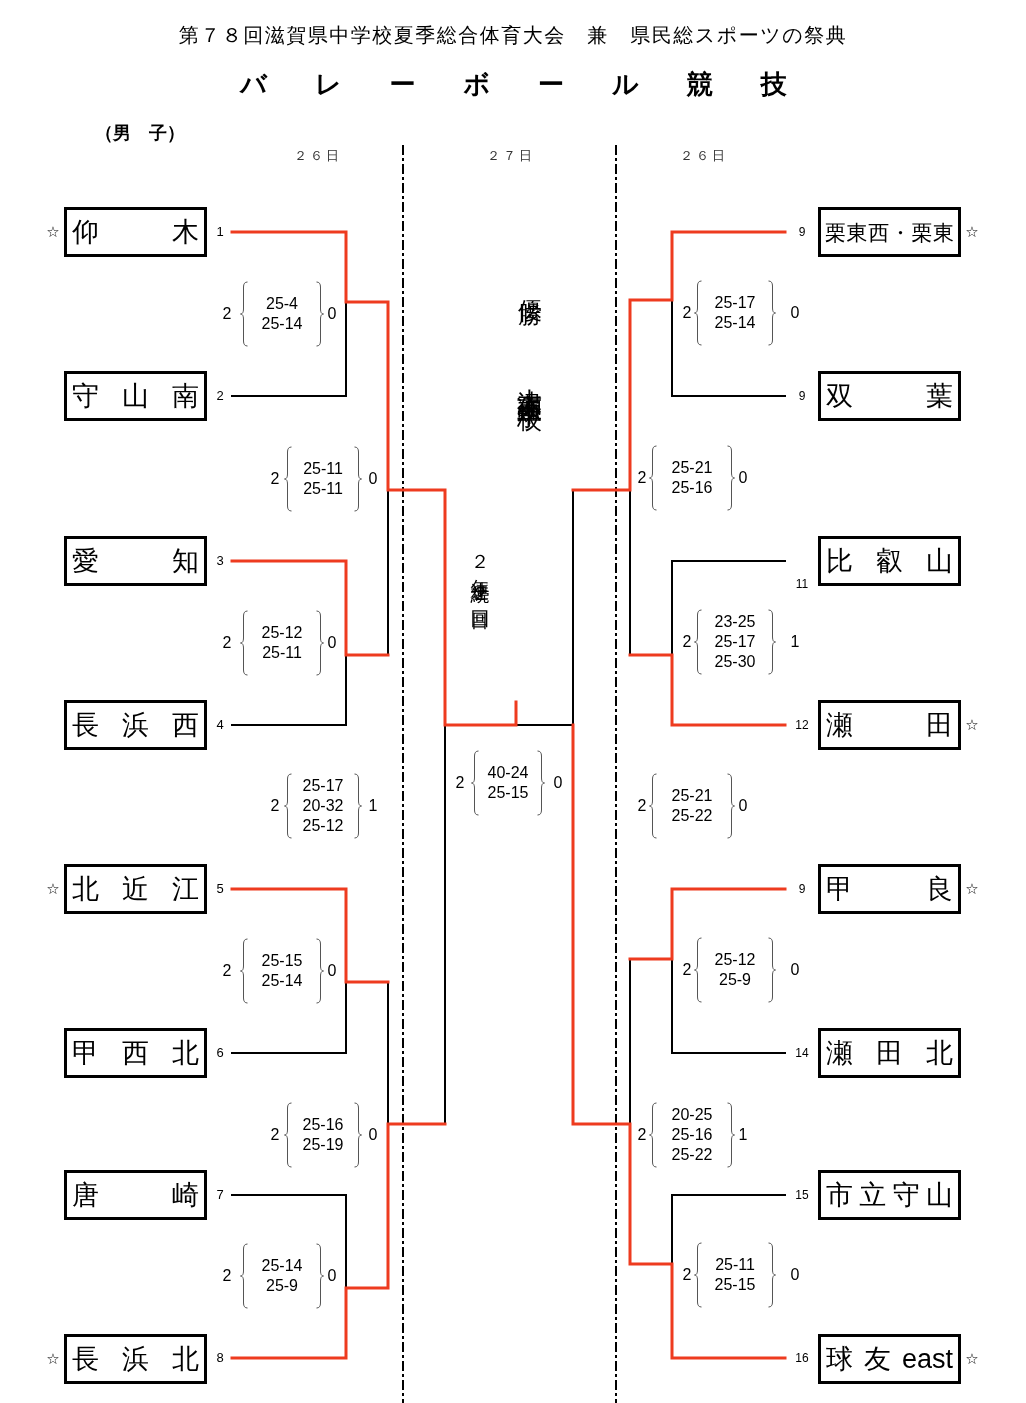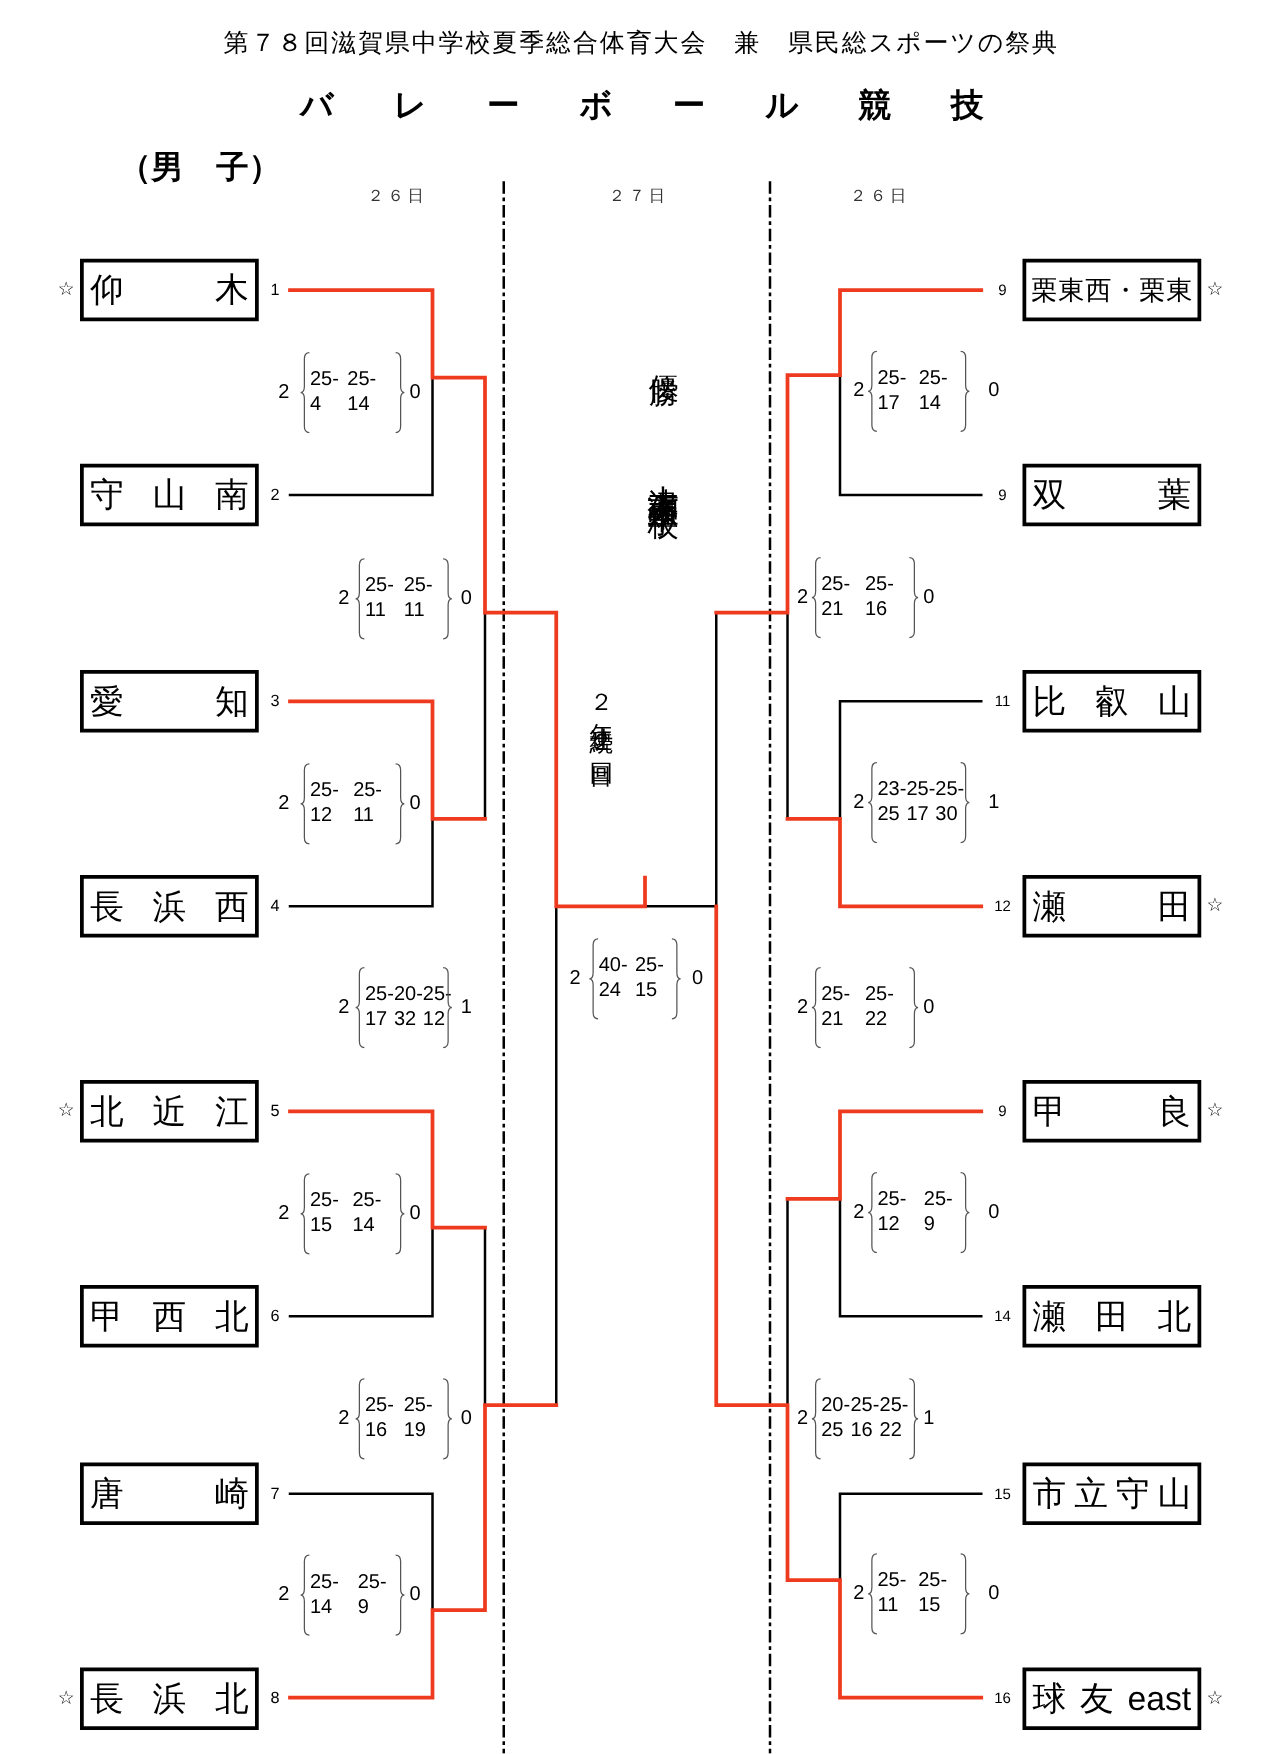--- a/index.html
+++ b/index.html
@@ -11,24 +11,24 @@
   }
   .abs { position: absolute; }
   .title {
     top: 22px; left: 0; width: 1026px; text-align: center;
     font-size: 20px; letter-spacing: 1.5px; line-height: 26px; font-family: Liberation Serif, serif;
   }
   .subtitle {
     top: 68px; left: 6px; width: 1026px; text-align: center;
     font-size: 26px; font-weight: bold; letter-spacing: 11px; line-height: 32px;
   }
-  .division { top: 119px; left: 95px; font-size: 26px; font-weight: bold; line-height: 28px; }
+  .division { top: 119px; left: 95px; font-size: 18px; font-weight: bold; line-height: 28px; }
   .date {
     top: 148px; width: 60px; text-align: center;
-    font-family: Liberation Sans, sans-serif;
+    font-family: Liberation Mono, monospace;
     font-size: 13px; letter-spacing: 3px; color: #333; line-height: 18px;
   }
   #lines { position: absolute; left: 0; top: 0; pointer-events: none; }
   #lines .b { fill: none; stroke: var(--line); stroke-width: 2; stroke-linecap: square; stroke-linejoin: miter; }
   #lines .w { fill: none; stroke: var(--win); stroke-width: 3; stroke-linecap: square; stroke-linejoin: miter; }
   #lines .dash { stroke: #000; stroke-width: 2; stroke-dasharray: 10 3 3 3; }
 
   .team {
     position: absolute; width: 143px; height: 50px; box-sizing: border-box;
     border: 3px solid #000; background: #fff;
@@ -44,21 +44,21 @@
   .seed { position: absolute; width: 16px; text-align: center; font-size: 13px; line-height: 18px; }
   .seed.left { left: 212px; }
   .seed.right { left: 794px; font-size: 12px; }
   .star { position: absolute; width: 16px; text-align: center; font-size: 15px; line-height: 20px; }
   .star.left { left: 45px; }
   .star.right { left: 964px; }
 
   .score { position: absolute; height: 66px; display: flex; align-items: center; }
   .score .n { width: 14px; text-align: center; font-size: 16px; line-height: 20px; }
   .score .br { width: 8px; height: 66px; flex: none; }
-  .score .sets { display: flex; flex-direction: row; align-items: center; font-size: 16px; line-height: 20px; }
+  .score .sets { display: flex; flex-direction: column; align-items: center; font-size: 16px; line-height: 20px; }
   .score .pre, .score .post { flex: none; height: 1px; }
   .lfr { left: 220px; } .lfr .pre { width: 6px; } .lfr .sets { width: 68px; } .lfr .post { width: 1px; }
   .lqf { left: 268px; } .lqf .pre { width: 2px; } .lqf .sets { width: 62px; } .lqf .post { width: 4px; }
   .fin { left: 453px; } .fin .pre { width: 4px; } .fin .sets { width: 58px; } .fin .post { width: 6px; }
   .rfr { left: 680px; } .rfr .pre { width: 0px; } .rfr .sets { width: 66px; } .rfr .post { width: 12px; }
   .rqf { left: 635px; } .rqf .pre { width: 0px; } .rqf .sets { width: 70px; } .rqf .post { width: 1px; }
 
   .vt { position: absolute; writing-mode: vertical-rl; text-orientation: upright; line-height: 1; white-space: nowrap; }
   .vt.label { left: 518px; top: 281px; font-size: 24px; letter-spacing: 2px; }
   .vt.school { left: 517px; top: 368px; font-size: 25px; letter-spacing: 2.3px; }
@@ -202,21 +202,21 @@
   <div class="star right" style="top:222px">☆</div>
 
   <div class="seed right" style="top:387px">9</div>
   <div class="team right" style="top:371px">
       <div class="team-name">
         <span>双</span>
         <span>葉</span>
       </div>
     </div>
 
-  <div class="seed right" style="top:552px">11</div>
+  <div class="seed right" style="top:575px">11</div>
   <div class="team right" style="top:536px">
       <div class="team-name">
         <span>比</span>
         <span>叡</span>
         <span>山</span>
       </div>
     </div>
 
   <div class="seed right" style="top:716px">12</div>
   <div class="team right" style="top:700px">

